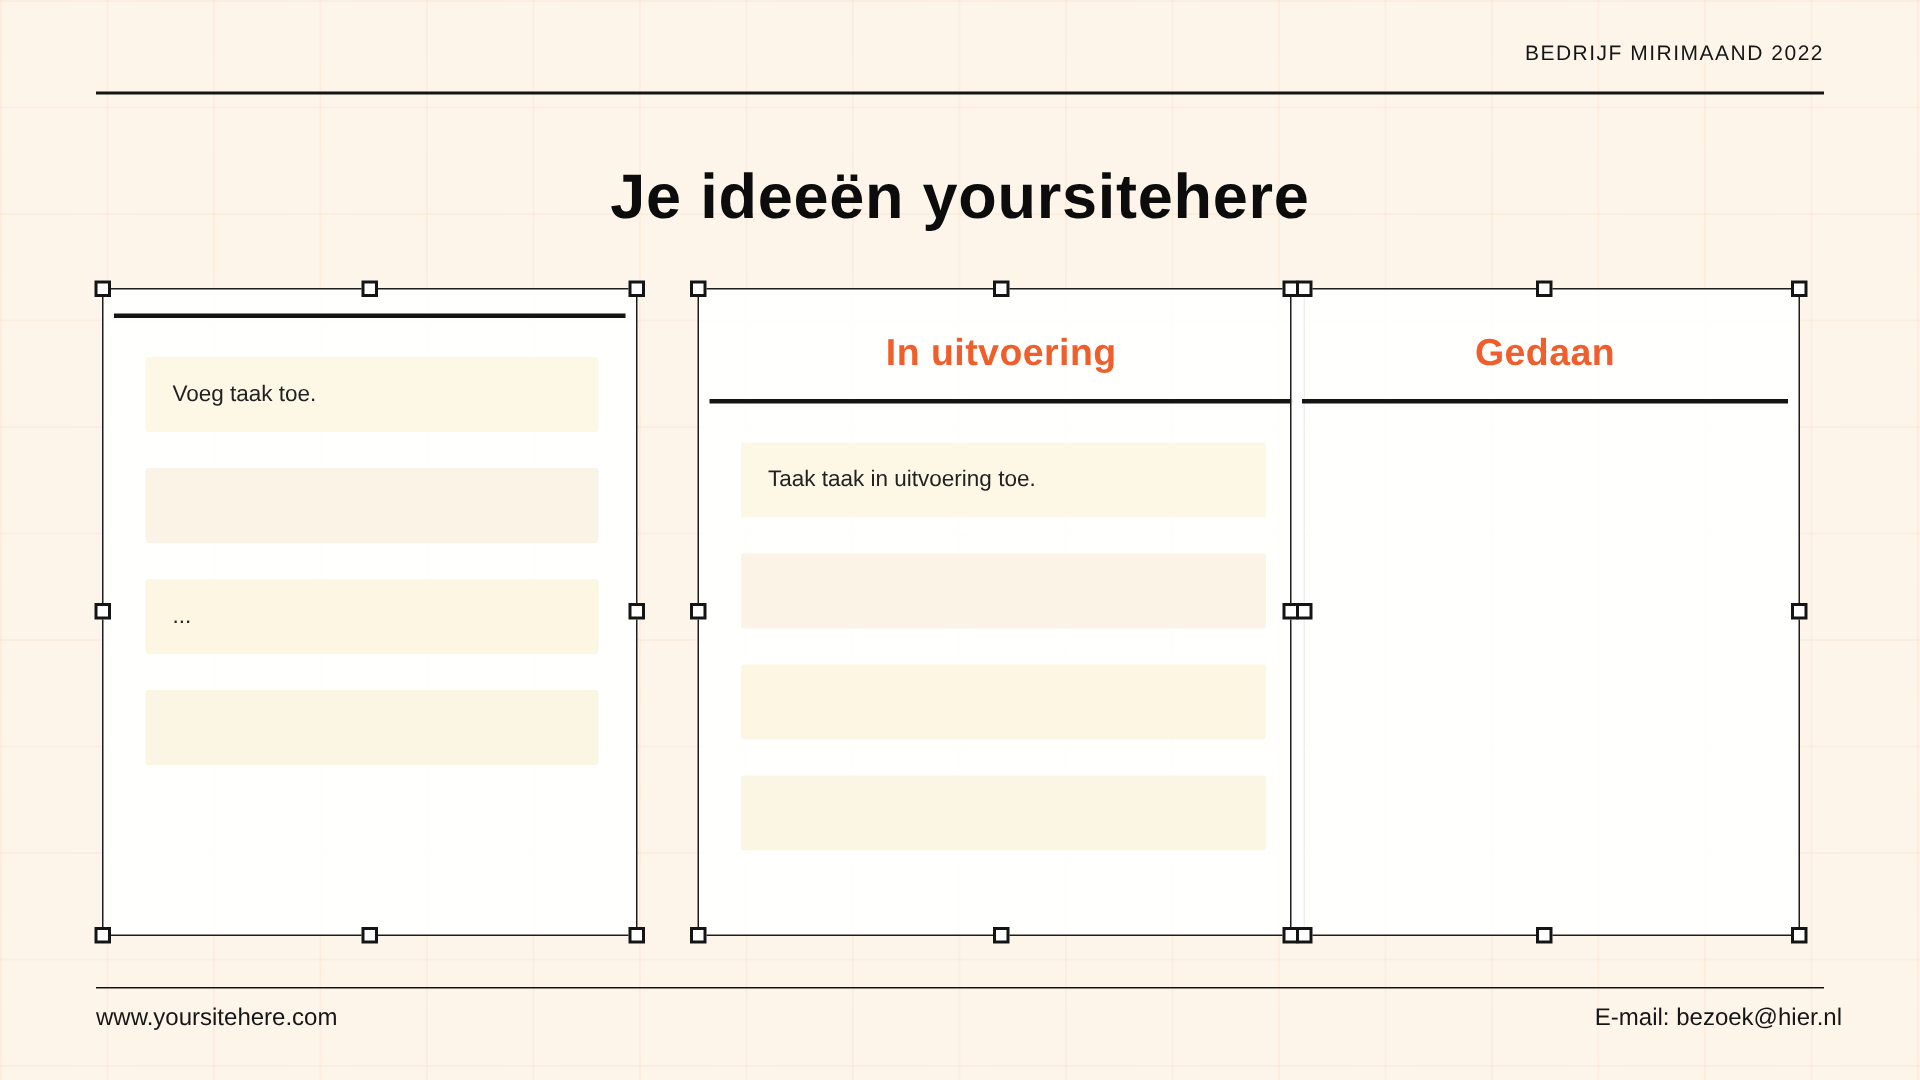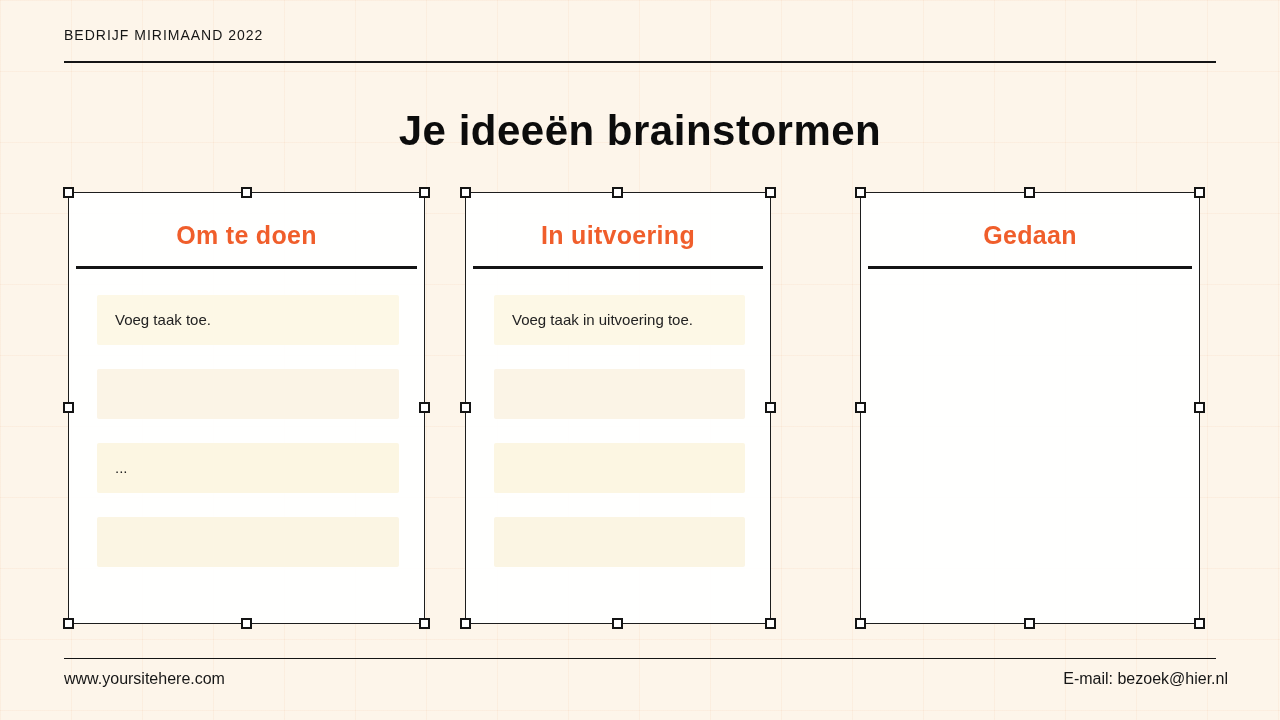--- a/index.html
+++ b/index.html
@@ -12,21 +12,21 @@
       linear-gradient(to right, rgba(243,176,130,0.10) 1px, transparent 1px),
       linear-gradient(to bottom, rgba(243,176,130,0.10) 1px, transparent 1px);
     background-size: 71px 71px;
     overflow: hidden;
     color: #141414;
   }
 
   
   .header {
     position: absolute; top: 27px; left: 64px; right: 64px;
-    display: flex; justify-content: flex-start; align-items: center;
+    display: flex; justify-content: flex-end; align-items: center;
     font-size: 14px; letter-spacing: 1px; font-weight: 400; color: #161616;
   }
   .rule-top {
     position: absolute; top: 61px; left: 64px; right: 64px;
     height: 0; border-top: 2px solid #141414;
   }
 
   
   .page-title {
     position: absolute; top: 107px; left: 0; width: 100%;
@@ -35,21 +35,21 @@
     letter-spacing: 0.5px;
   }
 
   
   .column {
     position: absolute; top: 192px; height: 432px;
     background: rgba(255,255,255,0.93);
     border: 1px solid #1d1d1d;
   }
   .col-1 { left: 68px;  width: 357px; }
-  .col-2 { left: 465px; width: 306px; }
+  .col-2 { left: 465px; width: 405px; }
   .col-3 { left: 860px; width: 340px; }
 
   .col-heading {
     margin-top: 28px;
     text-align: center;
     font-size: 25px; font-weight: 700; color: #f05e2b;
     letter-spacing: 0.3px;
   }
   .col-underline {
     margin: 16px 7px 0 7px;
@@ -101,33 +101,32 @@
 </style>
 </head>
 <body>
 
 <div class="header">
   <span>BEDRIJF MIRI</span>
   <span>MAAND 2022</span>
 </div>
 <div class="rule-top"></div>
 
-<div class="page-title">Je ideeën brainstormen</div>
+<div class="page-title">Je ideeën yoursitehere</div>
 
 <div class="column col-1">
   <div class="handle h-tl"></div>
   <div class="handle h-tc"></div>
   <div class="handle h-tr"></div>
   <div class="handle h-ml"></div>
   <div class="handle h-mr"></div>
   <div class="handle h-bl"></div>
   <div class="handle h-bc"></div>
   <div class="handle h-br"></div>
 
-  <div class="col-heading">Om te doen</div>
   <div class="col-underline"></div>
   <div class="tasks">
     <div class="task-row r0">Voeg taak toe.</div>
     <div class="task-row r1"></div>
     <div class="task-row r2">...</div>
     <div class="task-row r3"></div>
   </div>
 </div>
 
 <div class="column col-2">
@@ -136,21 +135,21 @@
   <div class="handle h-tr"></div>
   <div class="handle h-ml"></div>
   <div class="handle h-mr"></div>
   <div class="handle h-bl"></div>
   <div class="handle h-bc"></div>
   <div class="handle h-br"></div>
 
   <div class="col-heading">In uitvoering</div>
   <div class="col-underline"></div>
   <div class="tasks">
-    <div class="task-row r0">Voeg taak in uitvoering toe.</div>
+    <div class="task-row r0">Taak taak in uitvoering toe.</div>
     <div class="task-row r1"></div>
     <div class="task-row r2"></div>
     <div class="task-row r3"></div>
   </div>
 </div>
 
 <div class="column col-3">
   <div class="handle h-tl"></div>
   <div class="handle h-tc"></div>
   <div class="handle h-tr"></div>

